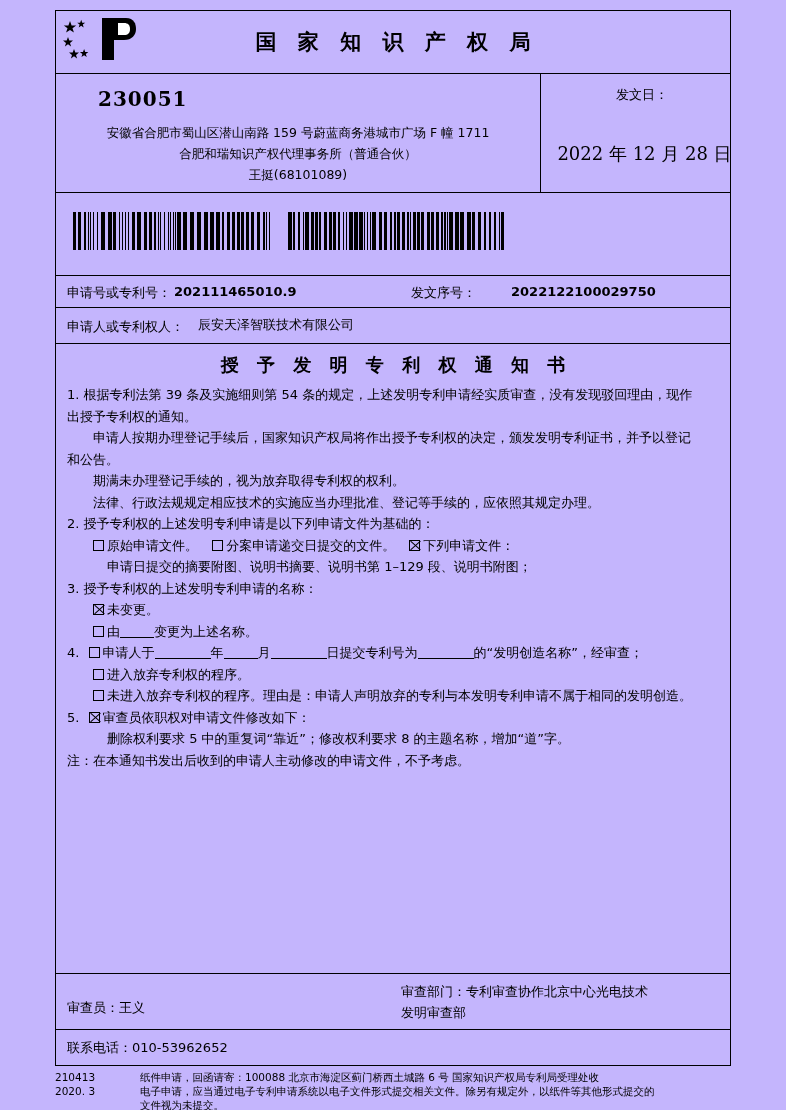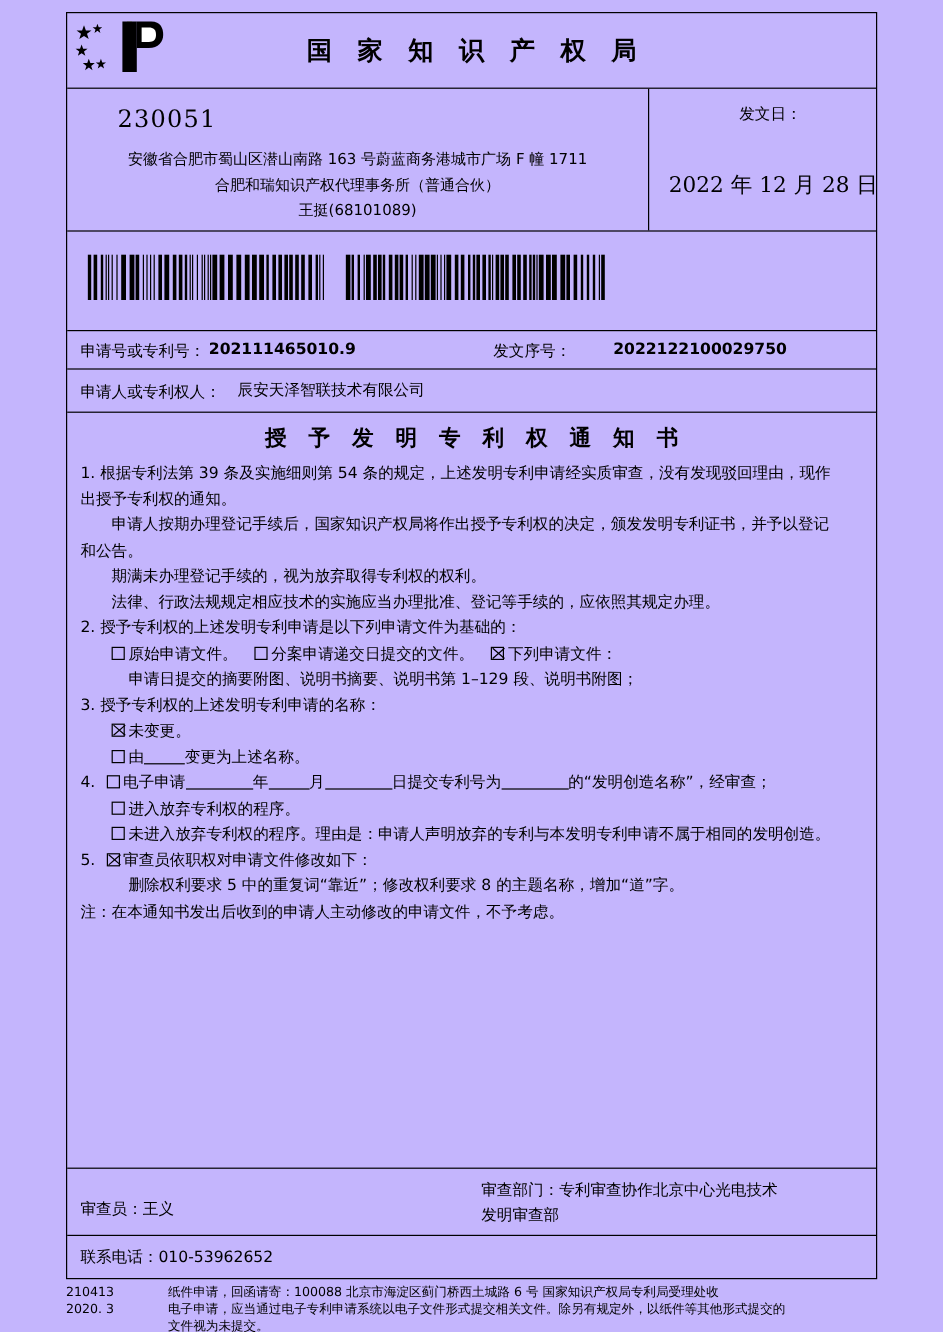--- a/index.html
+++ b/index.html
@@ -67,21 +67,21 @@
     height: 100%;
     border-right: 1px solid #000;
     box-sizing: border-box;
   }
   .postcode {
     position: absolute;
     left: 42px;
     top: 13px;
     font-family: "DejaVu Serif", "Liberation Serif", serif;
     font-size: 20px;
-    font-weight: normal;
+    font-weight: bold;
     letter-spacing: 1px;
   }
   .addr-lines {
     position: absolute;
     left: 0;
     right: 0;
     top: 48px;
     text-align: center;
     font-size: 12.5px;
     line-height: 21px;
@@ -270,21 +270,21 @@
           </g>
         </svg>
       </div>
       <div class="org-title">国 家 知 识 产 权 局</div>
     </div>
 
     <div class="addr-row">
       <div class="addr-left">
         <div class="postcode">230051</div>
         <div class="addr-lines">
-          <div>安徽省合肥市蜀山区潜山南路 163 号蔚蓝商务港城市广场 F 幢 1711</div>
+          <div>安徽省合肥市蜀山区潜山南路 159 号蔚蓝商务港城市广场 F 幢 1711</div>
           <div>合肥和瑞知识产权代理事务所（普通合伙）</div>
           <div>王挺(68101089)</div>
         </div>
       </div>
       <div class="date-label">发文日：</div>
       <div class="date-value">2022 年 12 月 28 日</div>
     </div>
 
     <div class="barcode-row">
       <div class="barcode b1" id="bc1">
@@ -420,21 +420,21 @@
       <p>3. 授予专利权的上述发明专利申请的名称：</p>
       <p class="ind2">
         <span class="cb x"></span><span>未变更。</span>
       </p>
       <p class="ind2">
         <span class="cb"></span><span>由</span><span class="ul w2"></span><span>变更为上述名称。</span>
       </p>
 
       <p>
         <span>4.</span>
-        <span class="cb" style="margin-left:5px;"></span><span>电子申请</span><span class="ul w1"></span><span>年</span><span class="ul w2"></span><span>月</span><span class="ul w1"></span><span>日提交专利号为</span><span class="ul w1"></span><span>的“发明创造名称”，经审查；</span>
+        <span class="cb" style="margin-left:5px;"></span><span>申请人于</span><span class="ul w1"></span><span>年</span><span class="ul w2"></span><span>月</span><span class="ul w1"></span><span>日提交专利号为</span><span class="ul w1"></span><span>的“发明创造名称”，经审查；</span>
       </p>
       <p class="ind2">
         <span class="cb"></span><span>进入放弃专利权的程序。</span>
       </p>
       <p class="ind2">
         <span class="cb"></span><span>未进入放弃专利权的程序。理由是：申请人声明放弃的专利与本发明专利申请不属于相同的发明创造。</span>
       </p>
 
       <p>
         <span>5.</span>

